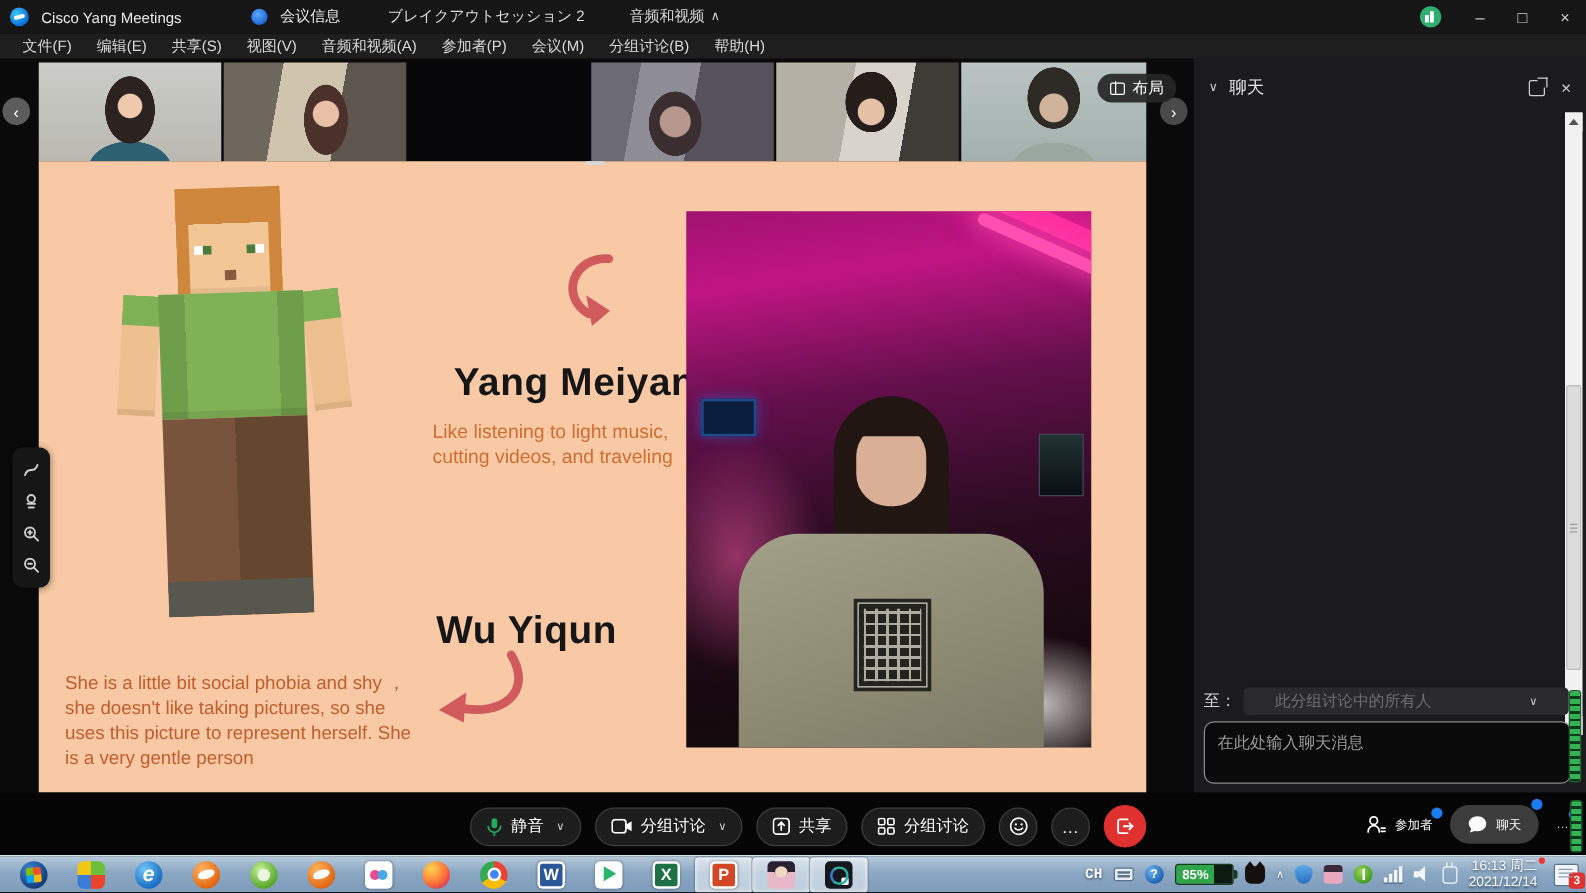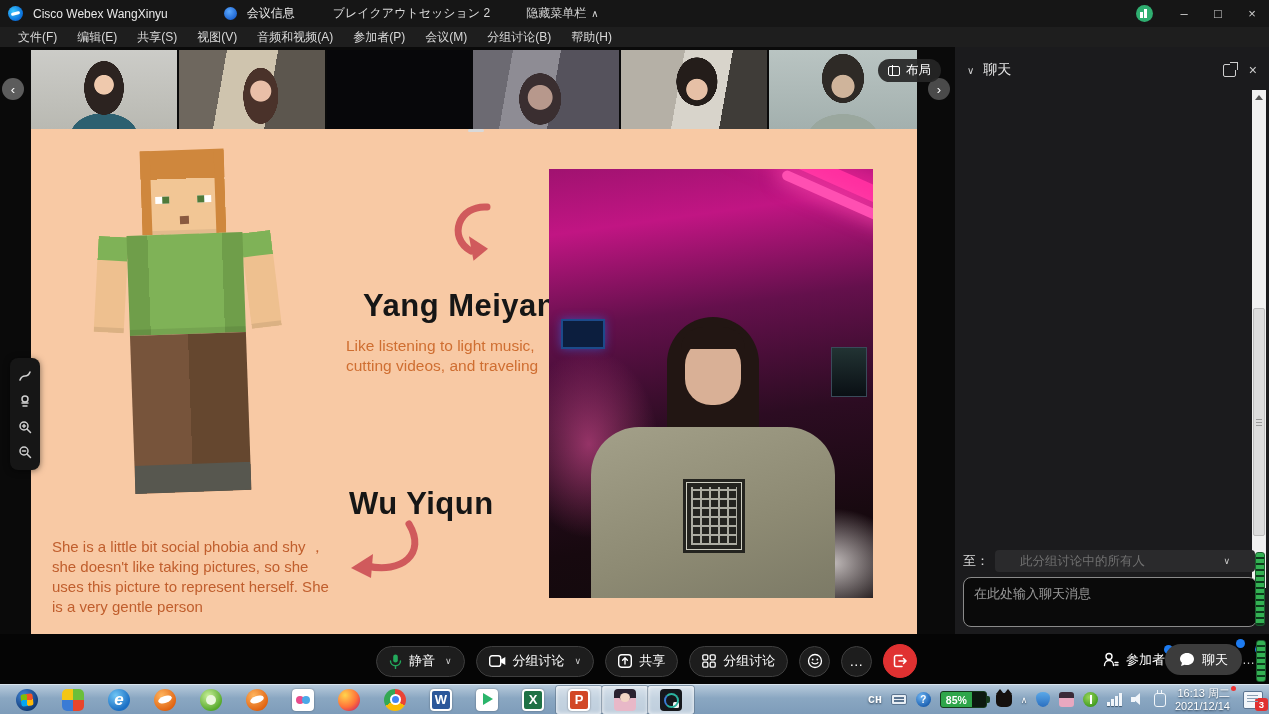--- a/index.html
+++ b/index.html
@@ -142,21 +142,21 @@
 
   
   .ctrlbar { left:0; top:634px; width:1269px; height:68px; background:#050505; display:flex; align-items:center; }
   .ctrl-center { position:absolute; left:376px; top:10px; display:flex; align-items:center; gap:11px; }
   .pill { height:31px; border-radius:16px; background:#1d1d1d; border:1px solid #3e3e3e; color:#fff;
     font-size:13px; display:flex; align-items:center; padding:0 12px; gap:7px; }
   .pill .chev { color:#cfcfcf; font-size:9px; margin-left:3px; }
   .circ { width:31px; height:31px; border-radius:50%; background:#1d1d1d; border:1px solid #3e3e3e;
     color:#fff; display:flex; align-items:center; justify-content:center; }
   .leave { background:#e03131; border-color:#e03131; width:34px; height:34px; }
-  .ctrl-right { position:absolute; right:14px; top:10px; display:flex; align-items:center; color:#fff; font-size:13px; }
+  .ctrl-right { position:absolute; right:14px; top:10px; display:flex; align-items:center; gap:14px; color:#fff; font-size:10px; }
   .flat-btn { display:flex; align-items:center; gap:7px; position:relative; }
   .chat-active { height:31px; border-radius:16px; background:#3c3c3c; padding:0 14px; }
   .bluedot { position:absolute; width:9px; height:9px; border-radius:50%; background:#1d7bf0; }
   .icon-svg { display:block; }
 
   
   .taskbar { left:0; top:684px; width:1269px; height:30px;
     background:linear-gradient(#b7cadb, #8aa7c2 45%, #7e9cba); border-top:1px solid #d8e4ee;
     display:flex; align-items:center; }
   .tb-icons { display:flex; align-items:center; gap:0; padding-left:4px; }
@@ -231,26 +231,26 @@
     color:#fff; font-size:9.5px; font-weight:700; display:flex; align-items:center; justify-content:center; padding:0 2px; }
 </style>
 </head>
 <body>
 
 <div id="app">
 
   <div class="abs titlebar">
     <div class="tb-left">
       <span class="webex-logo"></span>
-      <span>Cisco Webex WangXinyu</span>
+      <span>Cisco Yang Meetings</span>
       <span class="meetinfo-icon"></span>
       <span>会议信息</span>
       <span class="session-title">ブレイクアウトセッション 2</span>
       <span class="hidemenu">
-        <span>隐藏菜单栏</span>
+        <span>音频和视频</span>
         <span style="font-size:10px;">∧</span>
       </span>
     </div>
     <div class="tb-right">
       <span class="conn-indicator"></span>
       <span class="win-btn">–</span>
       <span class="win-btn">□</span>
       <span class="win-btn">×</span>
     </div>
   </div>

